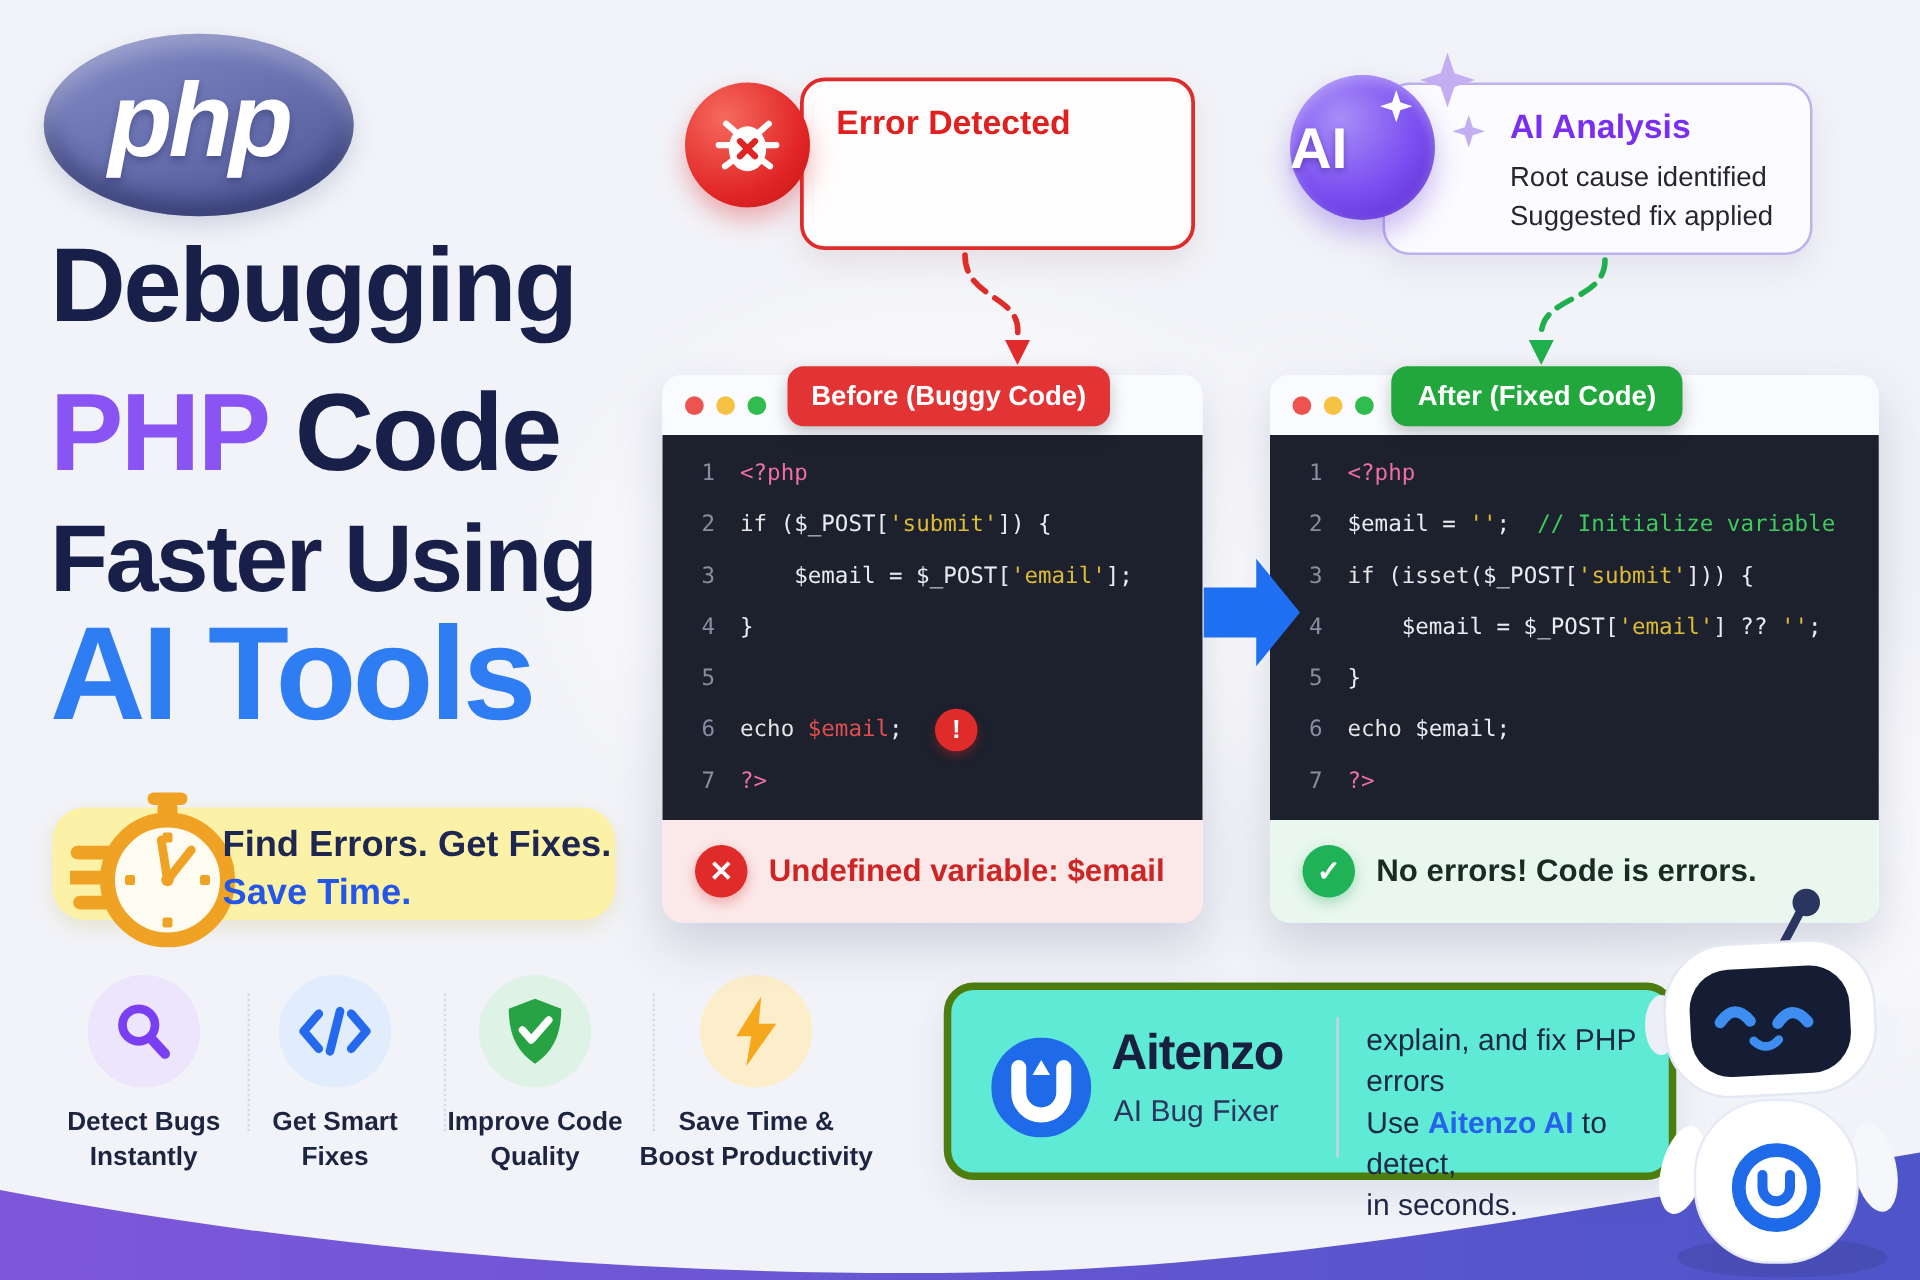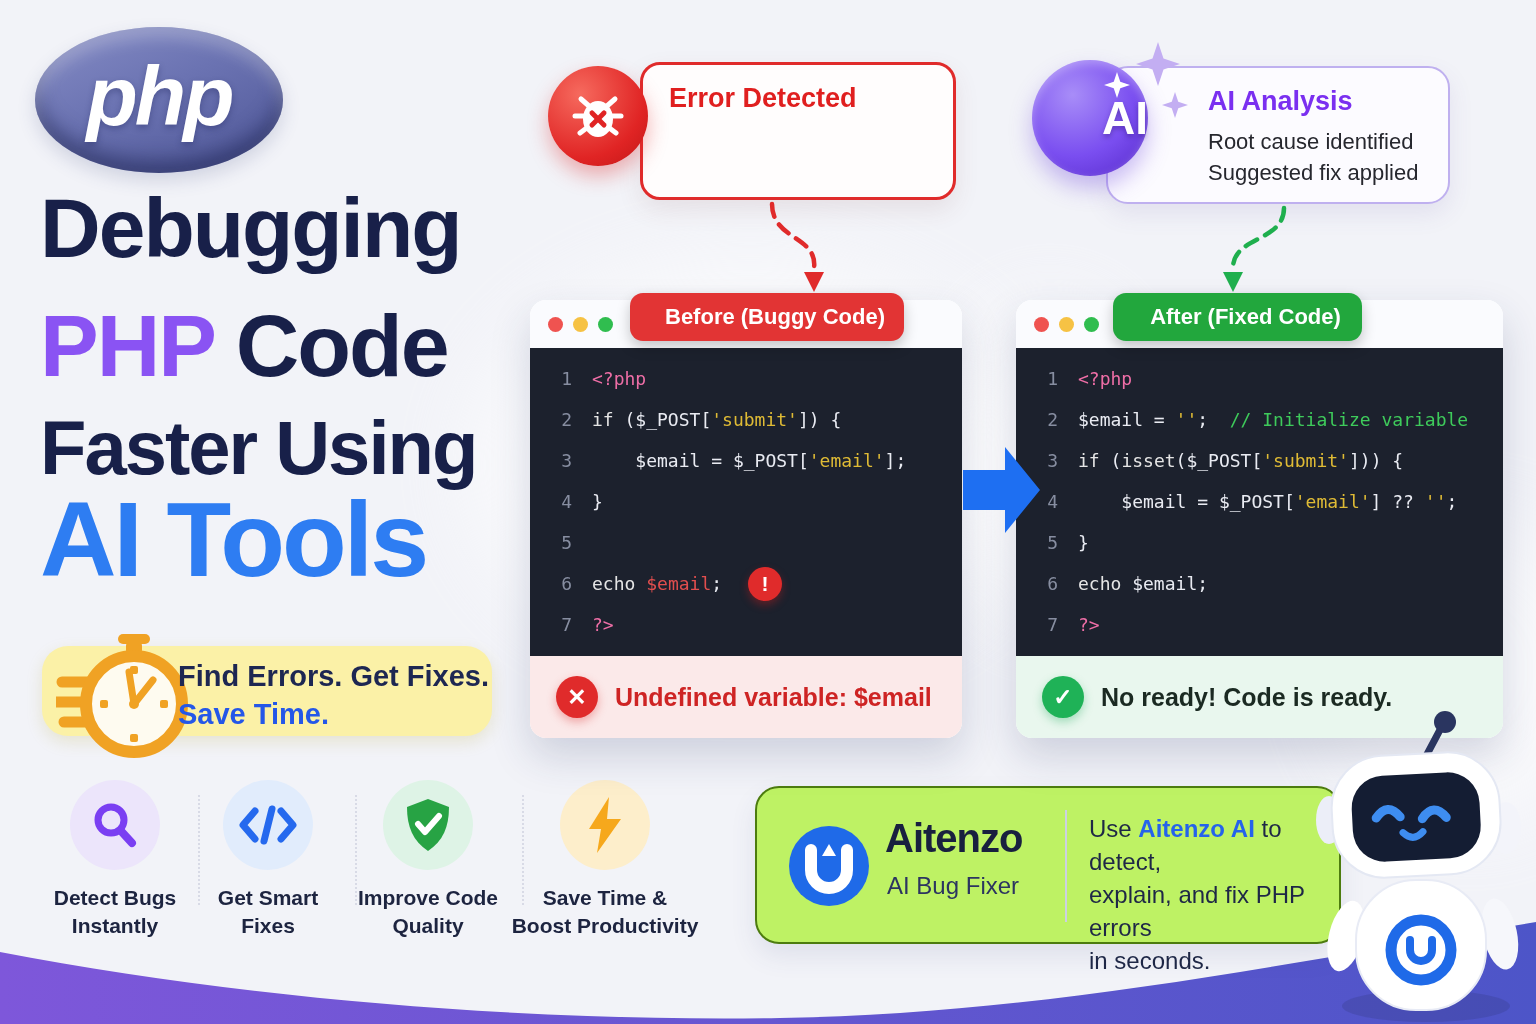--- a/index.html
+++ b/index.html
@@ -56,21 +56,21 @@
     background:radial-gradient(circle at 32% 28%,#f66a5e,#e02424 65%,#c01616);
     box-shadow:0 10px 20px rgba(220,40,40,.35);display:flex;align-items:center;justify-content:center;z-index:4;
   }
   .callout-ai{left:1106px;top:66px;width:344px;height:138px;border:2px solid #bfb0ef;box-sizing:border-box;background:#fcfbff;border-radius:22px;box-shadow:0 10px 24px rgba(90,70,160,.10);}
   .callout-ai .c-title{position:absolute;left:100px;top:18px;font-size:27px;font-weight:bold;color:#7a2ff0;}
   .callout-ai .c-body{position:absolute;left:100px;top:58px;font-size:22px;line-height:31px;color:#26272e;}
   .ai-badge{
     left:1032px;top:60px;width:116px;height:116px;border-radius:50%;
     background:radial-gradient(circle at 35% 30%,#a88df8,#7a4ef0 55%,#5428c8);
     box-shadow:0 12px 22px rgba(110,70,220,.35), inset 0 4px 10px rgba(255,255,255,.35);
-    display:flex;align-items:center;justify-content:flex-end;z-index:4;
+    display:flex;align-items:center;justify-content:flex-start;z-index:4;
   }
   .ai-badge span{color:#fff;font-weight:bold;font-size:46px;letter-spacing:0px;text-shadow:0 3px 5px rgba(50,20,120,.4);}
   .sparkle{position:absolute;z-index:5;}
 
   
   .win{
     position:absolute;background:#fff;border-radius:16px;
     box-shadow:0 18px 40px rgba(40,50,100,.18);z-index:3;
   }
   .win-before{left:530px;top:300px;width:432px;height:438px;}
@@ -80,21 +80,20 @@
     display:flex;align-items:center;padding-left:18px;gap:10px;position:relative;
   }
   .dot{width:15px;height:15px;border-radius:50%;}
   .dot-red{background:#ef5350;}
   .dot-yellow{background:#f6c244;}
   .dot-green{background:#30bd4f;}
   .tab{
     position:absolute;top:-7px;height:48px;border-radius:13px;color:#fff;font-weight:bold;
     font-size:22px;display:flex;align-items:center;justify-content:center;
     box-shadow:0 6px 14px rgba(0,0,0,.22);
-    padding-left:16px;
   }
   .tab-before{left:100px;width:258px;background:#e23434;}
   .tab-after{left:97px;width:233px;background:#22a73d;}
   .code{background:#1c212d;height:308px;padding-top:10px;box-sizing:border-box;}
   .code-line{display:flex;align-items:center;height:41px;font-family:"DejaVu Sans Mono",monospace;font-size:18px;}
   .ln{width:42px;text-align:right;color:#878ea1;margin-right:20px;flex:none;}
   .lc{white-space:pre;}
   .tok-pink{color:#ee6ea6;}
   .tok-kw{color:#e5e5e5;}
   .tok-str{color:#dfbb35;}
@@ -126,22 +125,22 @@
   .feature{position:absolute;top:780px;width:190px;text-align:center;}
   .f1{left:20px;} .f2{left:173px;} .f3{left:333px;} .f4{left:510px;}
   .feature-circle{width:90px;height:90px;border-radius:50%;margin:0 auto;display:flex;align-items:center;justify-content:center;}
   .fc1{background:#ece5fb;} .fc2{background:#e1ecfc;} .fc3{background:#def3e6;} .fc4{background:#fdeecb;}
   .feature-label{margin-top:14px;font-size:21px;line-height:28px;color:#1d2440;font-weight:bold;}
   .fdiv{position:absolute;top:795px;height:110px;border-left:2px dotted #d8dae6;}
   .fd1{left:198px;} .fd2{left:355px;} .fd3{left:522px;}
 
   
   .brand-card{
-    left:755px;top:786px;width:586px;height:158px;border-radius:24px;background:#bef264;
-    border:2px solid #4d7c0f;box-sizing:border-box;box-shadow:0 12px 26px rgba(60,70,130,.10);z-index:2;
+    left:755px;top:786px;width:586px;height:158px;border-radius:24px;background:#5eead4;
+    border:6px solid #4d7c0f;box-sizing:border-box;box-shadow:0 12px 26px rgba(60,70,130,.10);z-index:2;
   }
   .brand-logo{position:absolute;left:32px;top:38px;}
   .brand-name{position:absolute;left:128px;top:28px;font-size:40px;font-weight:bold;color:#19203f;letter-spacing:-1px;}
   .brand-tag{position:absolute;left:130px;top:84px;font-size:24px;color:#2c3560;}
   .brand-div{position:absolute;left:308px;top:22px;height:112px;border-left:2px solid #ccd1e2;}
   .brand-desc{position:absolute;left:332px;top:24px;font-size:24px;line-height:33px;color:#1e2746;}
   .brand-link{color:#2563eb;font-weight:bold;}
 
   .robot{left:1316px;top:698px;width:220px;height:326px;z-index:5;}
 </style>
@@ -293,21 +292,21 @@
           <span class="ln">6</span>
           <span class="lc"><span class="tok-kw">echo</span><span class="tok-plain"> $email;</span></span>
         </div>
         <div class="code-line">
           <span class="ln">7</span>
           <span class="lc"><span class="tok-pink">?&gt;</span></span>
         </div>
       </div>
     <div class="win-footer footer-after">
       <div class="footer-icon footer-icon-check">✓</div>
-      <div class="footer-text-after">No ready! Code is ready.</div>
+      <div class="footer-text-after">No errors! Code is errors.</div>
     </div>
   </div>
 
   <svg class="abs overlay" viewBox="0 0 1536 1024">
     <path d="M772,204 C772,240 818,236 814,268" stroke="#e02b2b" stroke-width="4.5" fill="none" stroke-dasharray="13 9" stroke-linecap="round"></path>
     <path d="M804,272 L824,272 L814,292 Z" fill="#e02b2b"></path>
     <path d="M1284,208 C1284,242 1233,236 1233,268" stroke="#1faf4e" stroke-width="4.5" fill="none" stroke-dasharray="13 9" stroke-linecap="round"></path>
     <path d="M1223,272 L1243,272 L1233,292 Z" fill="#1faf4e"></path>
     <path d="M963,470 L1005,470 L1005,447 L1040,490 L1005,533 L1005,510 L963,510 Z" fill="#1e6ff2"></path>
   </svg>
@@ -393,22 +392,22 @@
   <div class="abs brand-card">
     <svg class="brand-logo" width="80" height="80" viewBox="0 0 80 80">
       <circle cx="40" cy="40" r="40" fill="#1f6ae8"></circle>
       <path d="M22 24 V44 A18 18 0 0 0 58 44 V24" fill="none" stroke="#ffffff" stroke-width="12" stroke-linecap="round"></path>
       <path d="M40 18 L47 30 L33 30 Z" fill="#ffffff"></path>
     </svg>
     <div class="brand-name">Aitenzo</div>
     <div class="brand-tag">AI Bug Fixer</div>
     <div class="brand-div"></div>
     <div class="brand-desc">
+      <div>explain, and fix PHP errors</div>
       <div><span>Use </span><span class="brand-link">Aitenzo AI</span><span> to detect,</span></div>
-      <div>explain, and fix PHP errors</div>
       <div>in seconds.</div>
     </div>
   </div>
 
   <svg class="abs robot" viewBox="0 0 220 326">
     <ellipse cx="110" cy="308" rx="84" ry="16" fill="#3a3f8f" opacity="0.35"></ellipse>
     <line x1="108" y1="62" x2="126" y2="28" stroke="#2a3560" stroke-width="7" stroke-linecap="round"></line>
     <circle cx="129" cy="24" r="11" fill="#2a3560"></circle>
     <ellipse cx="13" cy="122" rx="13" ry="24" fill="#eceef8"></ellipse>
     <ellipse cx="190" cy="130" rx="15" ry="26" fill="#f3f4fa"></ellipse>

